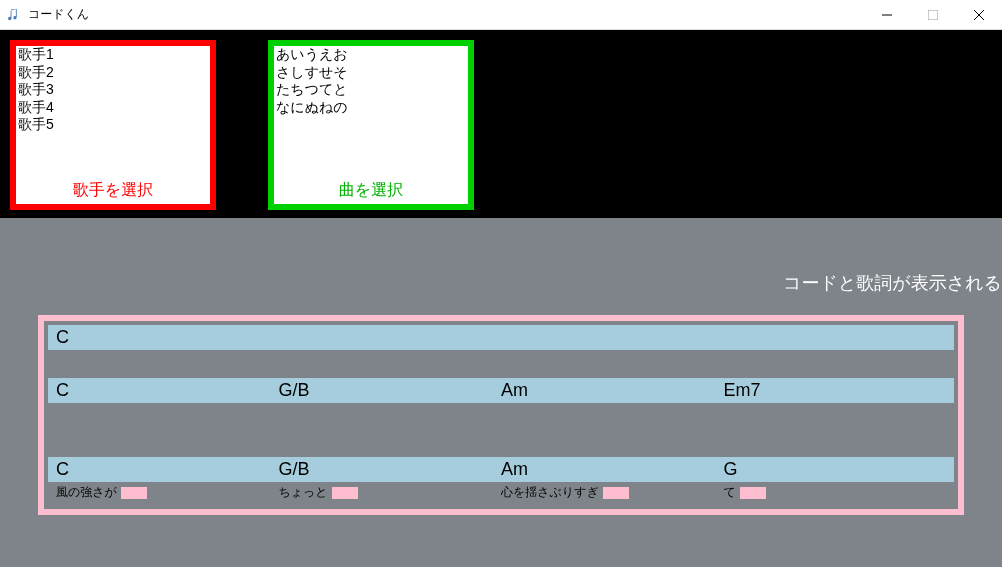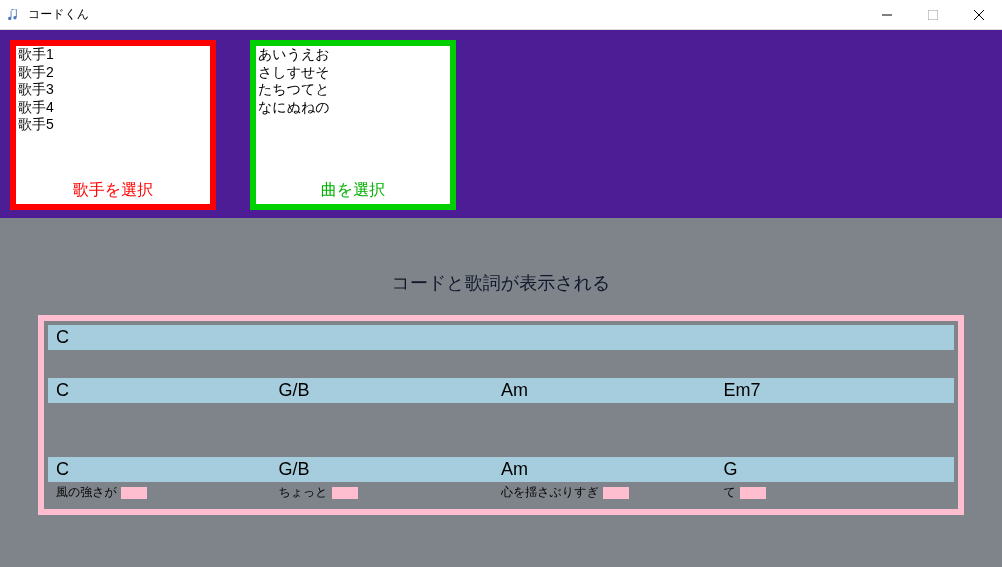--- a/index.html
+++ b/index.html
@@ -33,23 +33,23 @@
       font-size: 12px;
       color: #000;
     }
     .titlebar-btn.maximize-disabled { color: #999; }
     .whole {
       display: flex;
       flex-direction: column;
       height: 537px;
     }
     .top-section {
-      background: #4c1d95;
-      display: flex;
-      gap: 34px;
+      background: #000000;
+      display: flex;
+      gap: 52px;
       padding: 0 0 0 10px;
       border-bottom: 3px solid #7e848a;
     }
     .listbox-frame {
       width: 206px;
       border: 6px solid;
       margin-top: 10px;
       margin-bottom: 8px;
     }
     .listbox-frame.red { border-color: #ff0000; }
@@ -78,22 +78,22 @@
     .listbox-label.red { color: #ff0000; }
     .listbox-label.green { color: #00b000; }
     .bottom-section {
       background: #7e848a;
       flex: 1;
       padding-top: 50px;
       position: relative;
       overflow: hidden;
     }
     .annot-label {
-      text-align: center;
-      color: #0f172a;
+      text-align: right;
+      color: #ffffff;
       font-size: 18px;
       margin-bottom: 20px;
     }
     .chord-frame {
       border: 6px solid #ffbdd0;
       margin: 0 38px 0 38px;
       padding: 4px;
       overflow: hidden;
     }
     .chord-row {

